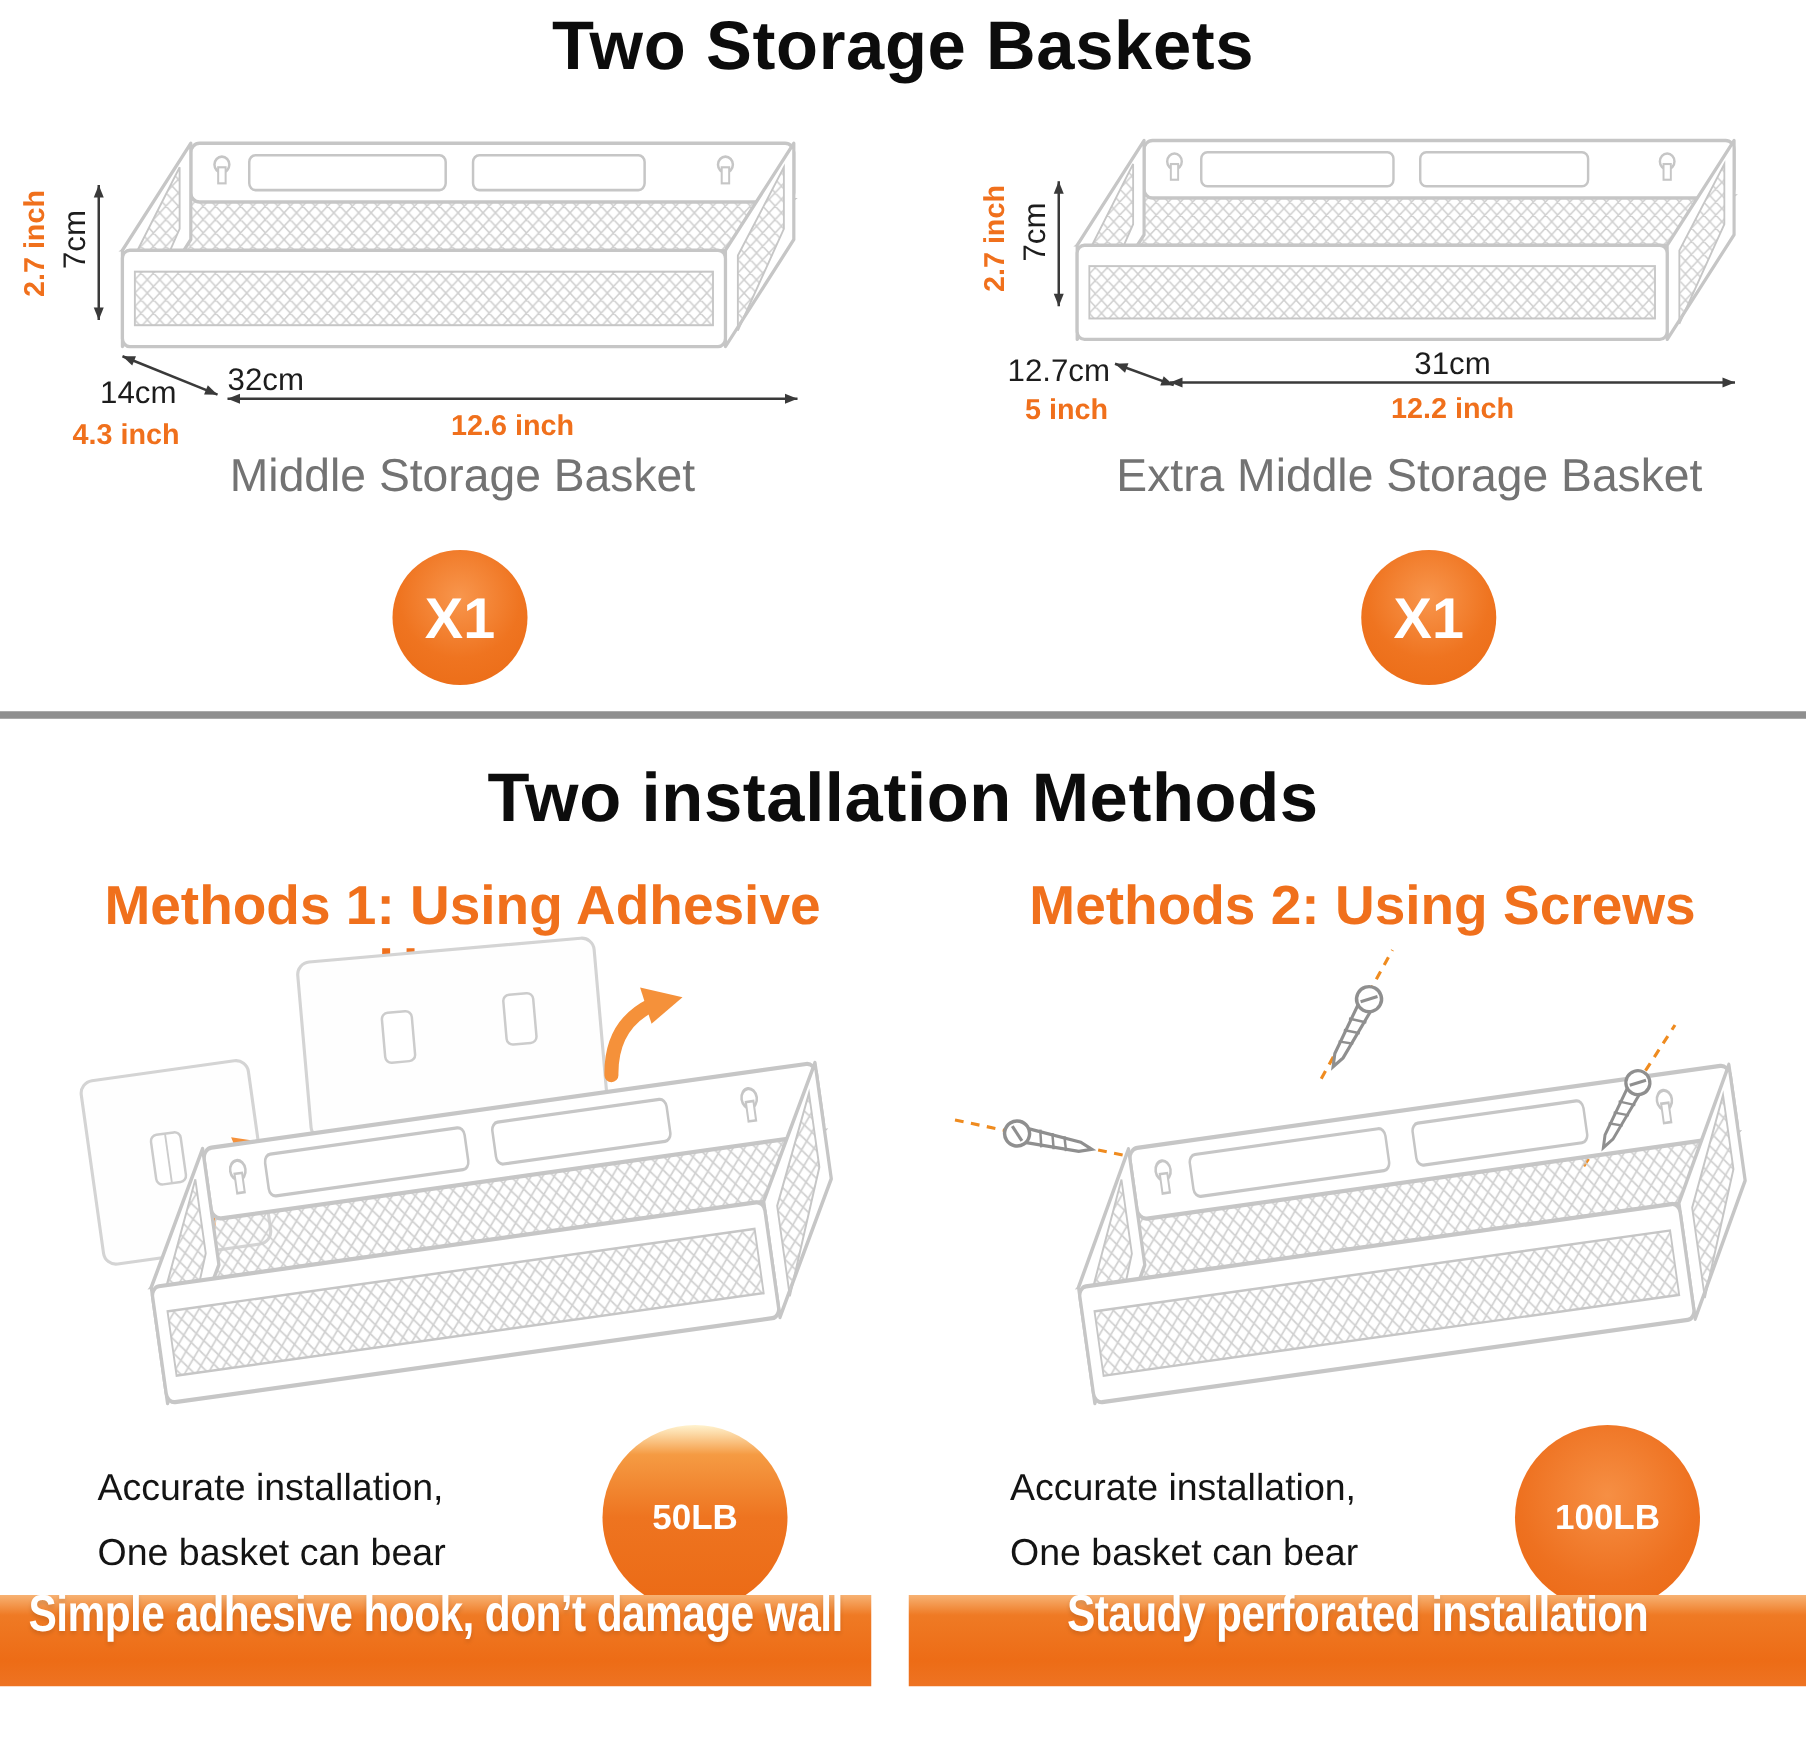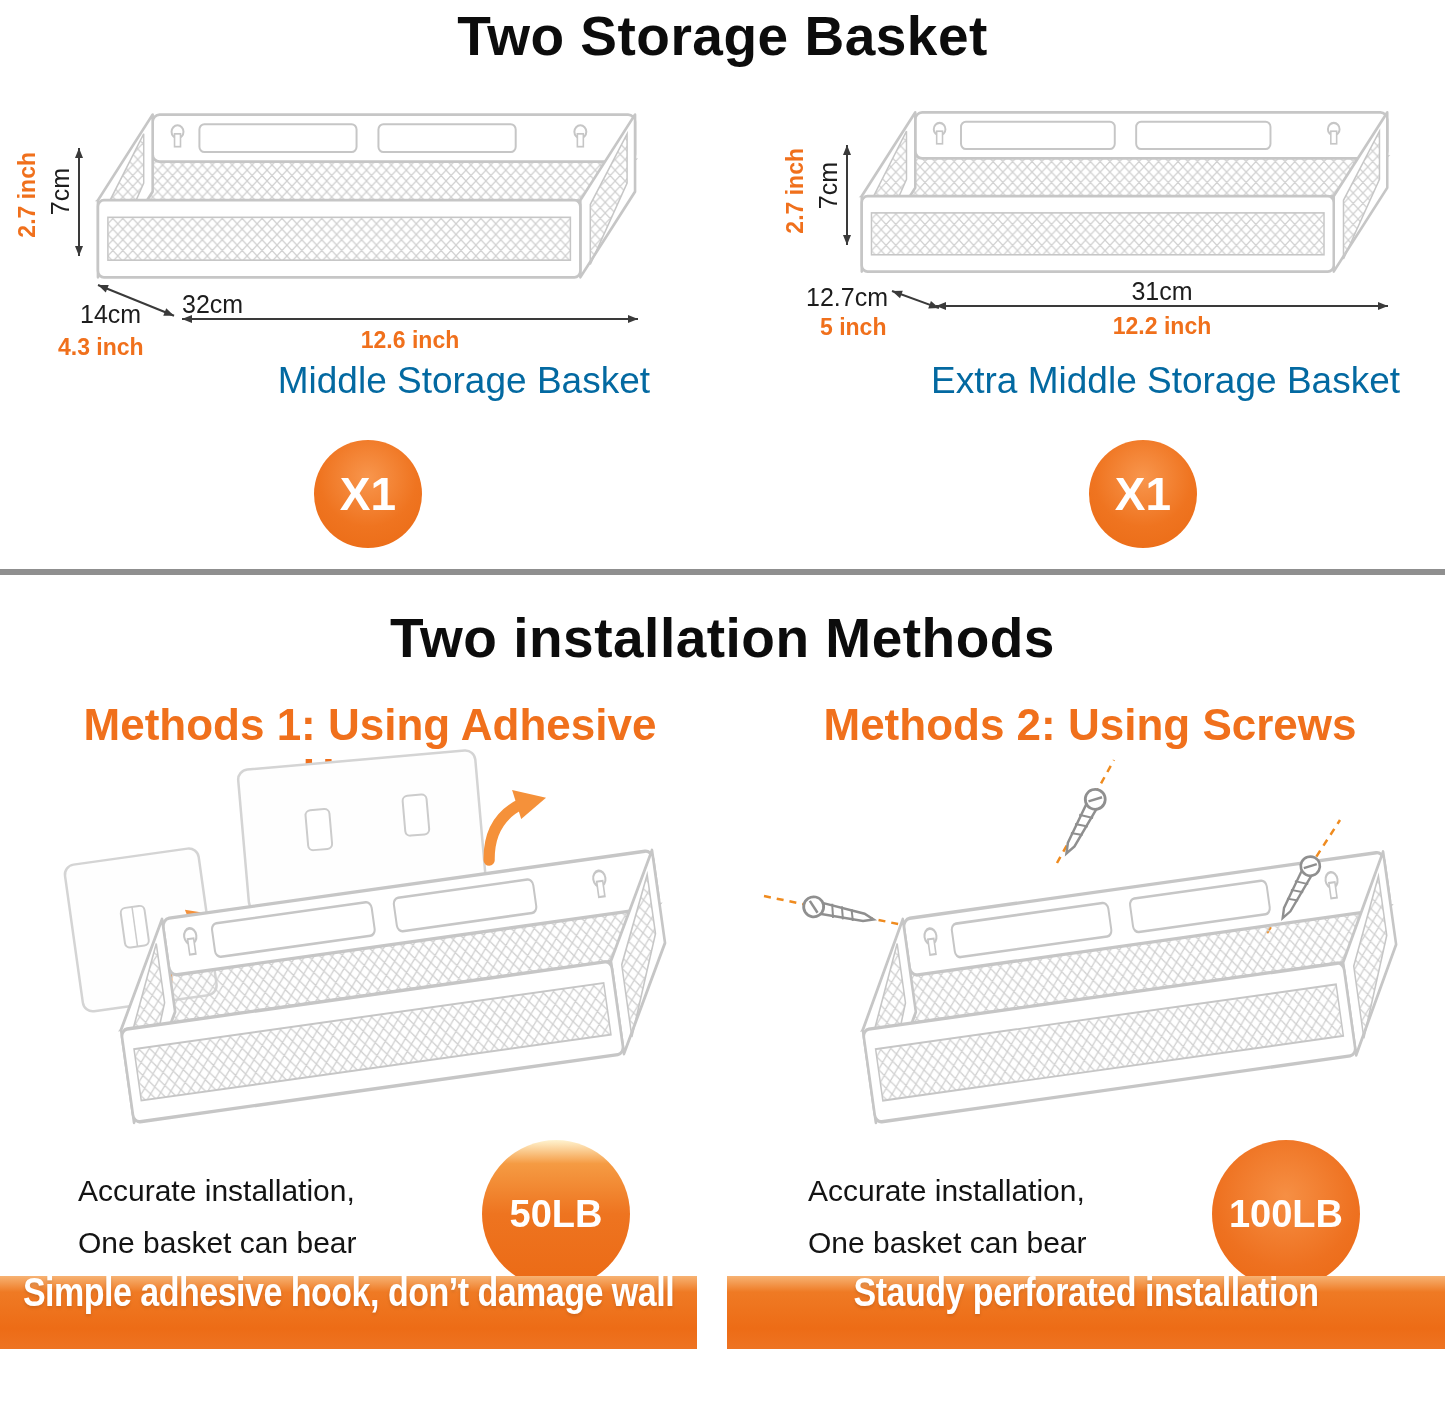--- a/index.html
+++ b/index.html
@@ -13,21 +13,21 @@
   }
   .abs { position: absolute; }
 
   .sec-title {
     left: 0; width: 1445px;
     text-align: center;
     font-size: 55px; font-weight: 700;
     color: #0c0c0c; letter-spacing: 0.5px;
   }
 
-  .basket-name { font-size: 37px; color: #0369a1; text-align: right; }
+  .basket-name { font-size: 37px; color: #737373; text-align: center; }
 
   .qty-badge {
     width: 108px; height: 108px; border-radius: 50%;
     background: radial-gradient(circle at 50% 35%, #f8964d 0%, #ef7420 55%, #ea6a14 100%);
     color: #fff; font-size: 46px; font-weight: 700;
     display: flex; align-items: center; justify-content: center;
   }
 
   .dim-cm { font-size: 25px; color: #1d1d1d; }
   .dim-in { font-size: 23px; font-weight: 700; color: #f0701c; }
@@ -49,21 +49,21 @@
   .arrow.v::before { top: 0; border-bottom: 10px solid #3a3a3a; }
   .arrow.v::after  { bottom: 0; border-top: 10px solid #3a3a3a; }
 
   .divider { left: 0; top: 569px; width: 1445px; height: 6px; background: #8f8f8f; }
 
   .method-heading { font-size: 44px; font-weight: 700; color: #f0701c; text-align: center; }
 
   .cap-line { font-size: 30px; color: #141414; line-height: 52px; white-space: nowrap; }
 
   .cap-badge {
-    border-radius: 50%; color: #fff; font-weight: 700; font-size: 38px;
+    border-radius: 50%; color: #fff; font-weight: 700; font-size: 28px;
     display: flex; align-items: center; justify-content: center;
   }
   .badge-50  { background: linear-gradient(180deg, #fff3cf 0%, #f59b43 16%, #ee7420 50%, #eb6a15 100%); }
   .badge-100 { background: radial-gradient(circle at 50% 38%, #f68f44 0%, #ee7120 60%, #ea6712 100%); }
 
   .banner {
     top: 1276px; height: 73px;
     background: linear-gradient(180deg, #f7b273 0%, #ef7a24 22%, #ed6c16 72%, #ee7322 100%);
     display: flex; justify-content: center;
     overflow: hidden;
@@ -111,21 +111,21 @@
       <polygon points="10,-4.5 44,-3 52,0 44,3 10,4.5" fill="#fff" stroke="#8f8f8f" stroke-width="2"></polygon>
       <line x1="17" y1="-5.5" x2="20" y2="5.5" stroke="#8f8f8f" stroke-width="1.6"></line>
       <line x1="25" y1="-5" x2="28" y2="5" stroke="#8f8f8f" stroke-width="1.6"></line>
       <line x1="33" y1="-4.5" x2="36" y2="4.5" stroke="#8f8f8f" stroke-width="1.6"></line>
       <circle cx="3" cy="0" r="8" fill="#fff" stroke="#8f8f8f" stroke-width="2.2"></circle>
       <line x1="-1" y1="-4" x2="7" y2="4" stroke="#8f8f8f" stroke-width="2"></line>
     </g>
   </defs>
 </svg>
 
-<div class="abs sec-title" style="top:4px">Two Storage Basket</div>
+<div class="abs sec-title" style="top:4px">Two Storage Baskets</div>
 
 <svg class="abs" style="left:88px;top:106px" width="557" height="182" viewBox="0 0 560 170" preserveAspectRatio="none">
     <use href="#basket"></use>
   </svg>
 
 <div class="abs vtext dim-in" style="left:14px;top:152px">2.7 inch</div>
 <div class="abs vtext dim-cm" style="left:46px;top:168px">7cm</div>
 <div class="abs arrow v" style="left:78px;top:148px;height:108px"></div>
 
 <div class="abs arrow h" style="left:98px;top:284px;width:82px;transform:rotate(22deg);transform-origin:left center"></div>

